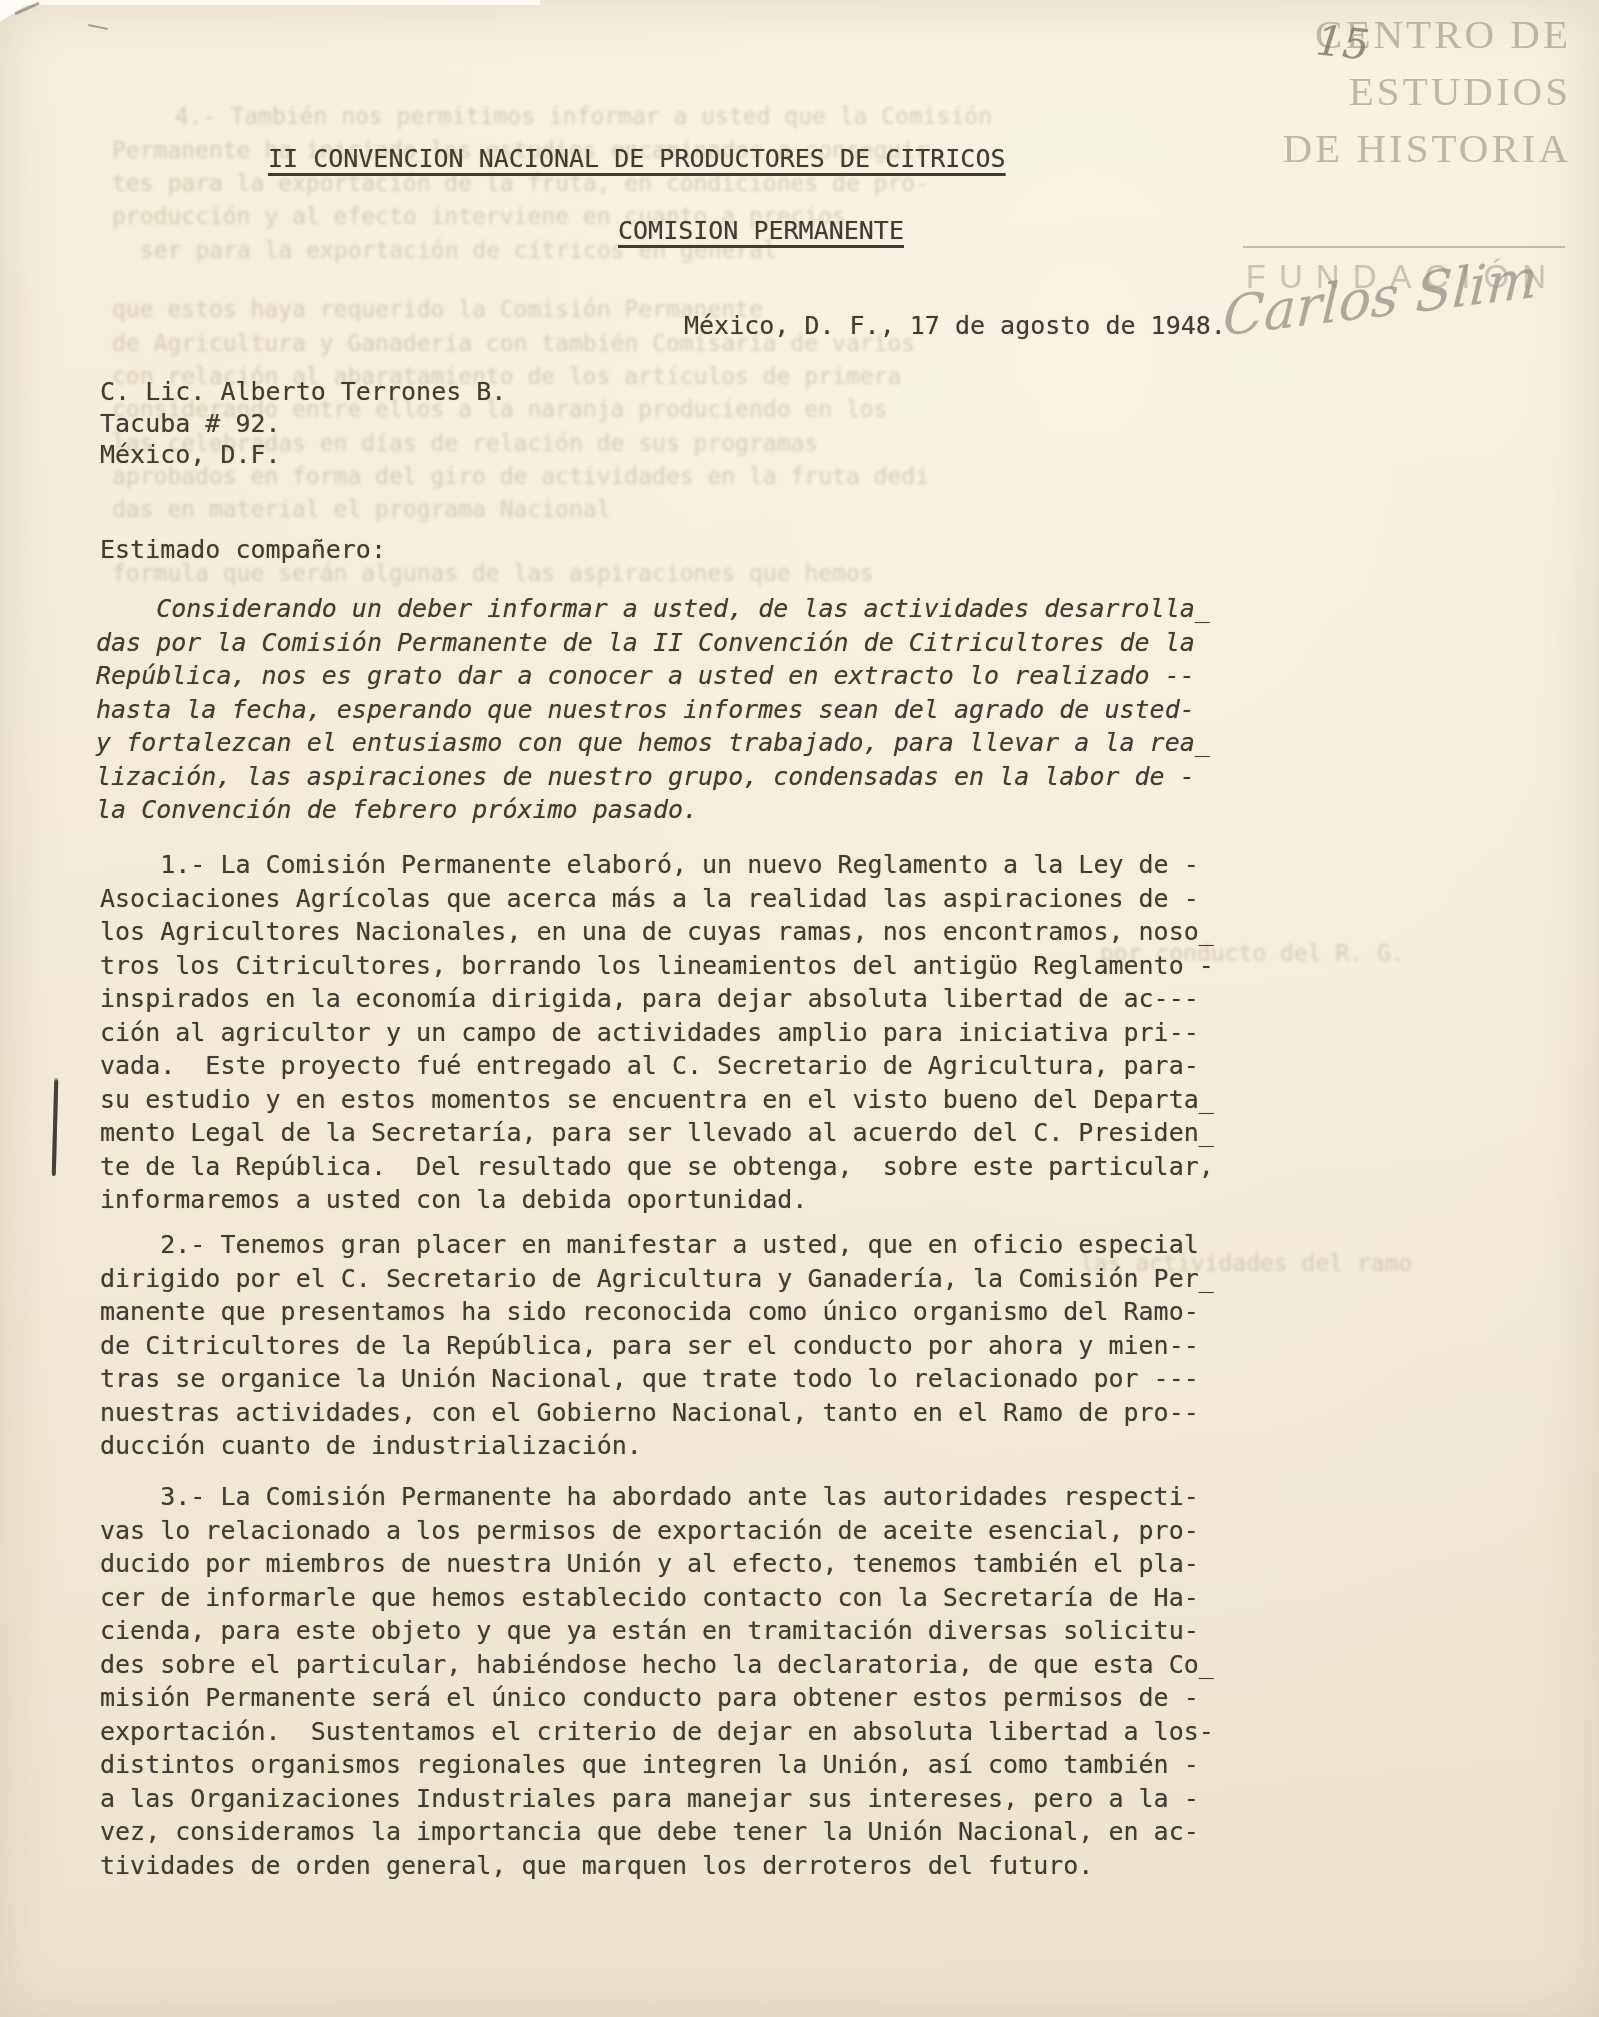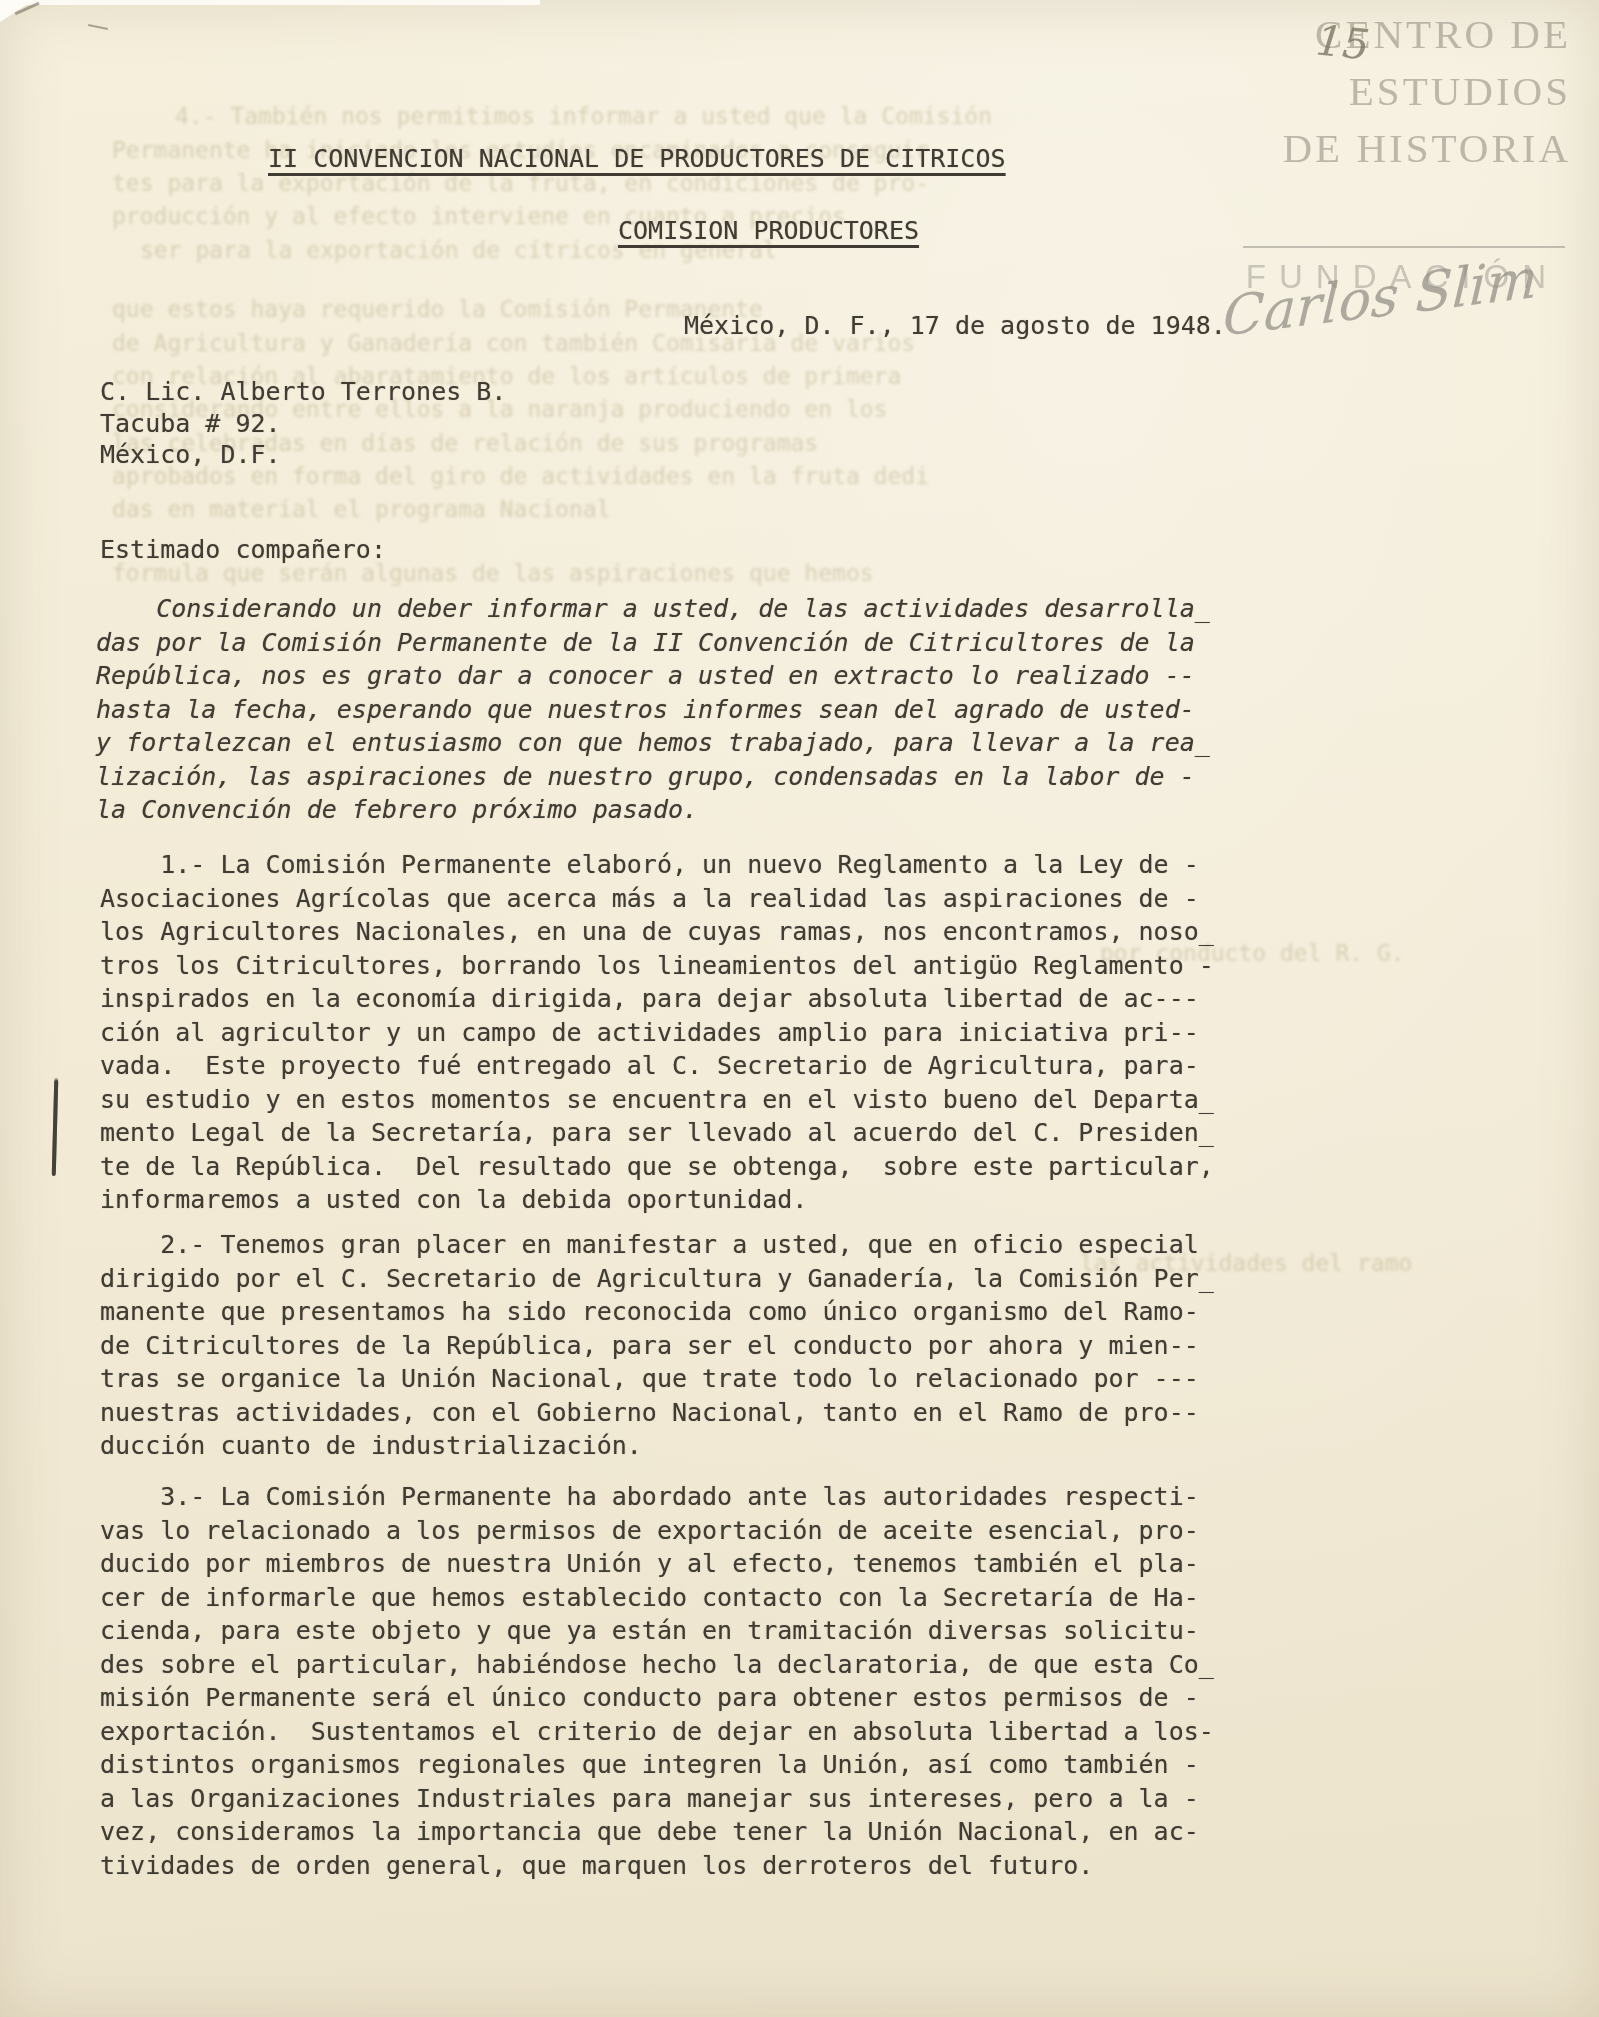--- a/index.html
+++ b/index.html
@@ -119,21 +119,21 @@
   </div>
   <div class="wm-rule"></div>
   <div class="wm-foundation">FUNDACIÓN</div>
   <div class="wm-signature">Carlos Slim</div>
 
   <div class="pencil-15">15</div>
 
   <div class="margin-stroke"></div>
 
   <div class="tw title" style="left:268px;top:112px;">II CONVENCION NACIONAL DE PRODUCTORES DE CITRICOS</div>
-  <div class="tw title" style="left:618px;top:184px;">COMISION PRODUCTORES</div>
+  <div class="tw title" style="left:618px;top:184px;">COMISION PERMANENTE</div>
 
   <div class="tw" style="left:684px;top:279px;">México, D. F., 17 de agosto de 1948.</div>
 
   <div class="tw" style="left:100px;top:345px;">C. Lic. Alberto Terrones B.</div>
   <div class="tw" style="left:100px;top:377px;">Tacuba # 92.</div>
   <div class="tw" style="left:100px;top:408px;">México, D.F.</div>
 
   <div class="tw" style="left:100px;top:503px;">Estimado compañero:</div>
 
   <div class="tw" style="left:96px;top:562px;font-style:italic;">    Considerando un deber informar a usted, de las actividades desarrolla̲

